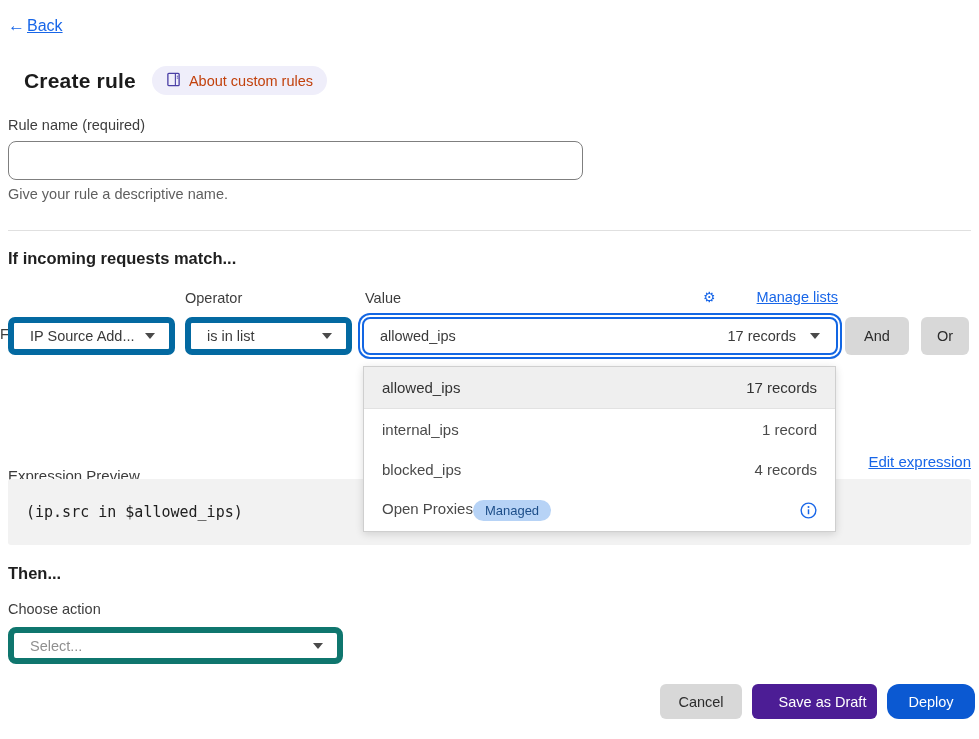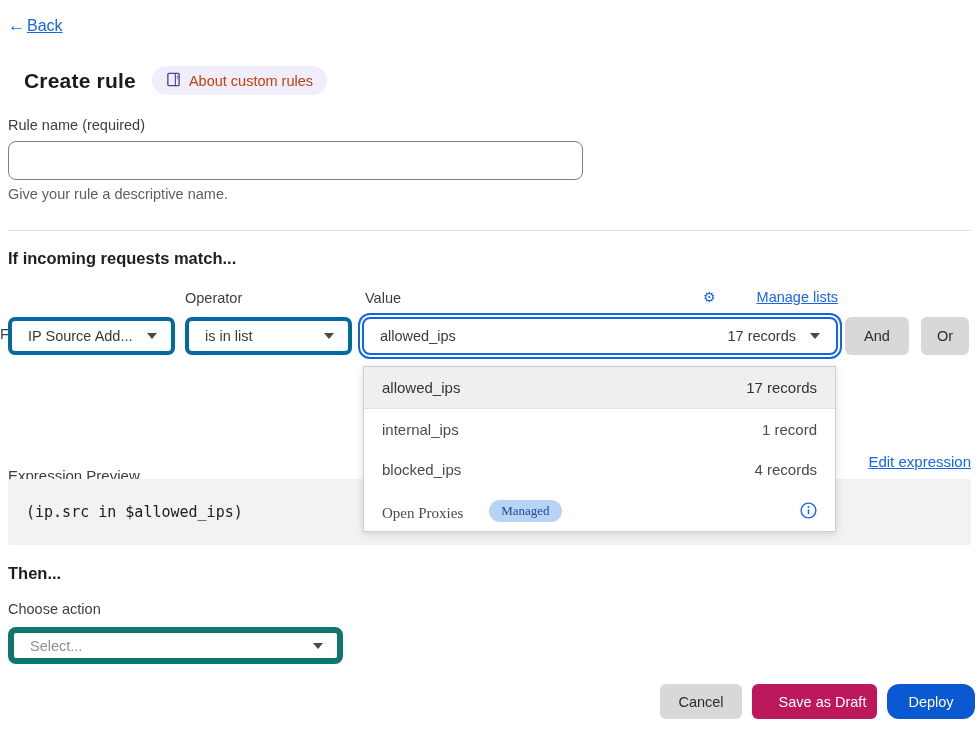--- a/index.html
+++ b/index.html
@@ -27,54 +27,54 @@
   
   .match-heading { position:absolute; left:8px; top:249px; font-size:16.5px; font-weight:700; color:#1f1f1f; }
   .col-label { position:absolute; top:290px; font-size:14.5px; color:#3d3d3d; }
   .label-field { left:0;margin-top:36px; }
   .label-operator { left:185px; }
   .label-value { left:365px; }
   .manage-lists { position:absolute; top:289px; right:141px; font-size:14.5px; color:#1866e8; display:flex; align-items:center; gap:5px; cursor:pointer; }
   .manage-lists .gear { font-size:14px; text-decoration:none; }
   .manage-lists .ml-text { text-decoration:underline;padding-left:36px; }
 
-  .select-box { position:absolute; top:317px; height:38px; border:4px solid #0369a1; border-radius:7px; background:#fff; display:flex; align-items:center; justify-content:space-between; padding:0 14px 0 16px; font-size:14.5px; color:#3a3a3a; cursor:pointer; }
+  .select-box { position:absolute; top:317px; height:38px; border:6px solid #0369a1; border-radius:7px; background:#fff; display:flex; align-items:center; justify-content:space-between; padding:0 14px 0 16px; font-size:14.5px; color:#3a3a3a; cursor:pointer; }
   .sel-field { left:8px; width:167px; }
   .sel-operator { left:185px; width:167px; }
   .sel-value { left:362px; width:476px; border:2px solid #1266e3; box-shadow:0 0 0 2px #ffffff, 0 0 0 4px #1266e3; border-radius:8px; padding-right:16px; }
   .sel-value .right-part { display:flex; align-items:center; gap:14px; }
   .chev { width:0; height:0; border-left:5px solid transparent; border-right:5px solid transparent; border-top:6px solid #4a4a4a; display:inline-block; }
 
   .gray-btn { position:absolute; top:317px; height:38px; background:#d8d8d8; border:none; border-radius:6px; font-size:14.5px; color:#2c2c2c; font-family:"Liberation Sans", sans-serif; cursor:pointer; }
   .btn-and { left:845px; width:64px; }
   .btn-or { left:921px; width:48px; }
 
   
   .dropdown-panel { position:absolute; left:363px; top:366px; width:473px; height:166px; background:#fff; border:1px solid #cfcfcf; box-shadow:0 2px 8px rgba(0,0,0,0.14); z-index:10; display:flex; flex-direction:column; }
   .dd-row { flex:1; display:flex; align-items:center; justify-content:space-between; padding:0 18px; font-size:15px; color:#4a4a4a; cursor:pointer; }
   .dd-row.highlighted { background:#efefef; border-bottom:1px solid #e2e2e2; color:#333333; }
-  .dd-left { display:flex; align-items:flex-end; gap:26px;font-family:Liberation Serif, serif; }
+  .dd-left { display:flex; align-items:flex-start; gap:0; }
   .managed-badge { background:#b7d3f6; color:#1d4e89; border-radius:12px; padding:3px 12px; font-size:13px; }
   .info-icon { display:flex; align-items:center; cursor:pointer; }
 
   
   .expr-label { position:absolute; left:8px; top:467px; font-size:15px; color:#3c3c3c; }
   .edit-expression { position:absolute; right:8px; top:453px; font-size:15px; color:#1866e8; text-decoration:underline; cursor:pointer; }
   .expr-box { position:absolute; left:8px; top:479px; width:963px; height:66px; background:#f2f2f2; border-radius:3px; display:flex; align-items:center; padding:0 18px; }
   .expr-code { font-family:"DejaVu Sans Mono","Liberation Mono",monospace; font-size:15px; color:#202020; }
 
   
   .then-heading { position:absolute; left:8px; top:564px; font-size:16.5px; font-weight:700; color:#1f1f1f; }
   .action-label { position:absolute; left:8px; top:601px; font-size:14.5px; color:#3d3d3d; }
   .action-select { position:absolute; left:8px; top:627px; width:335px; height:37px; border:6px solid #0f766e; border-radius:8px; background:#fff; display:flex; align-items:center; justify-content:space-between; padding:0 14px 0 16px; font-size:14.5px; color:#909090; cursor:pointer; }
 
   
   .footer-btn { position:absolute; top:684px; height:35px; border:none; border-radius:6px; font-size:14.5px; font-family:"Liberation Sans", sans-serif; cursor:pointer; }
   .btn-cancel { left:660px; width:82px; background:#d8d8d8; color:#2c2c2c; }
-  .btn-save { left:752px; width:125px; background:#be185d; color:#ffffff;padding-left:16px; }
+  .btn-save { left:752px; width:125px; background:#4c1d95; color:#ffffff;padding-left:16px; }
   .btn-deploy { left:887px; width:88px; background:#0b59d2; color:#ffffff;border-radius:12px; }
 </style>
 </head>
 <body>
 
 <div class="page">
 
   <a class="back-link">
     <span class="arrow">←</span>
       <span class="back-text">Back</span>

